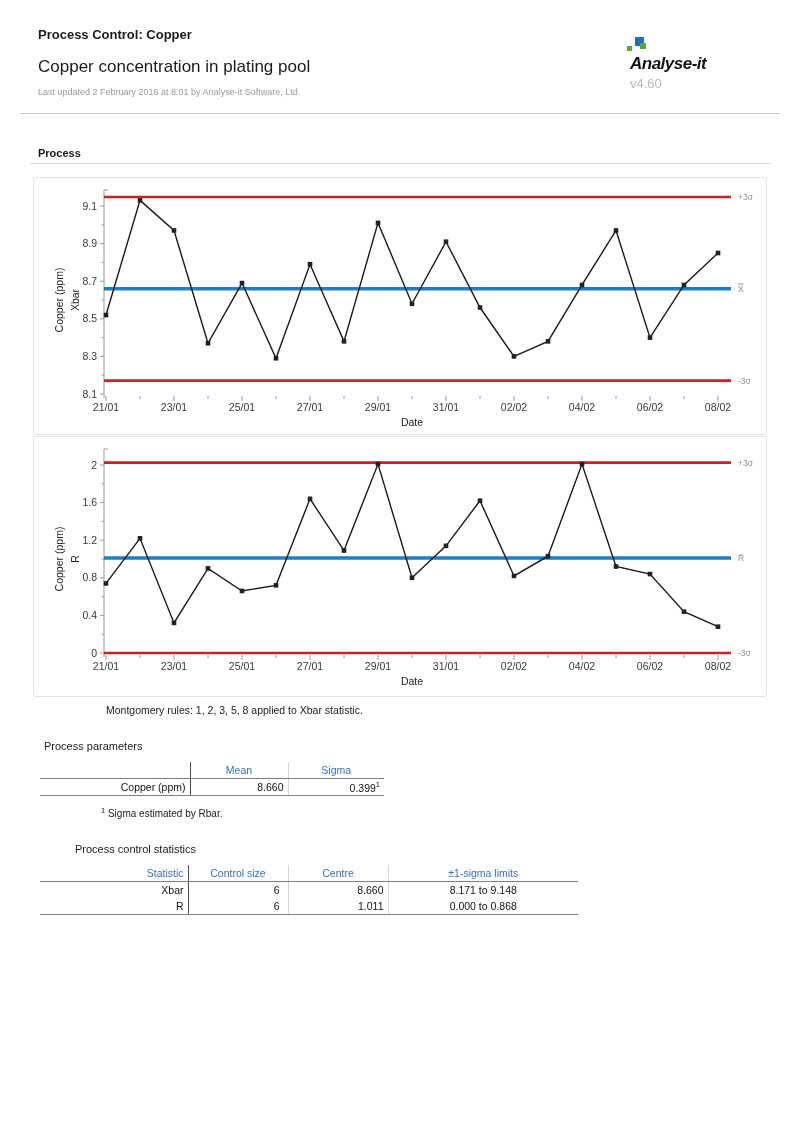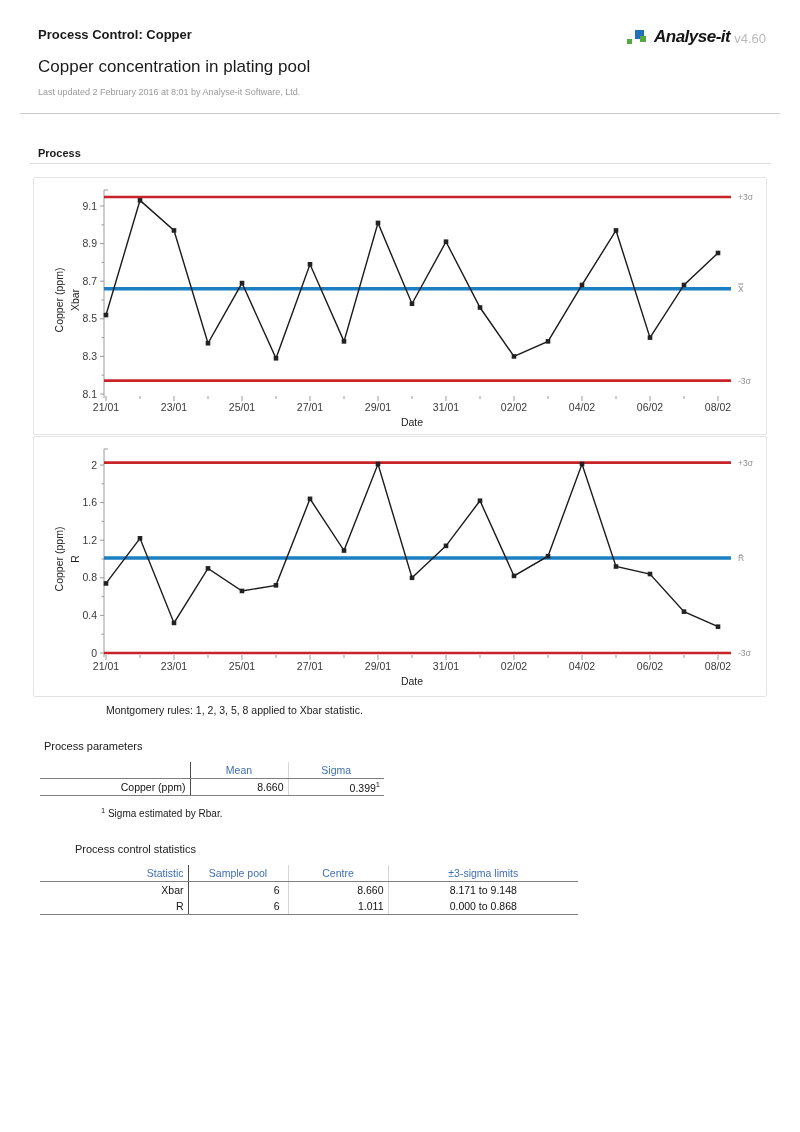--- a/index.html
+++ b/index.html
@@ -2,21 +2,21 @@
 <html><head>
 <meta charset="utf-8">
 <style>
   html,body{margin:0;padding:0;}
   body{
     width:800px;height:1132px;position:relative;background:#ffffff;
     font-family:"Liberation Sans",sans-serif;color:#1a1a1a;overflow:hidden;
   }
   .abs{position:absolute;}
   .report-title{left:38px;top:27px;font-size:13px;font-weight:bold;}
-  .logo{left:626px;top:27px;display:flex;align-items:center;}
+  .logo{left:626px;top:34px;display:flex;flex-direction:column;}
   .logo-brand{font-size:17px;font-weight:bold;font-style:italic;color:#141414;letter-spacing:-0.5px;margin-left:4px;}
   .logo-version{font-size:13px;color:#b9b9b9;margin-left:4px;margin-top:2px;}
   .subtitle{left:38px;top:57px;font-size:17px;}
   .updated{left:38px;top:87px;font-size:9px;color:#9a9a9a;}
   .rule1{left:20px;top:113px;width:760px;border-top:1px solid #c8c8c8;height:0;}
   .control-label{left:38px;top:147px;font-size:11px;font-weight:bold;}
   .rule2{left:30px;top:163px;width:741px;border-top:1px solid #dcdcdc;height:0;}
   .panel{background:#fff;border:1px solid #e3e3e3;border-radius:2px;}
   .panel1{left:33px;top:177px;width:732px;height:256px;}
   .panel2{left:33px;top:436px;width:732px;height:259px;}
@@ -259,23 +259,23 @@
 <table class="abs tbl stats-table">
   <colgroup>
       <col style="width:148px">
       <col style="width:100px">
       <col style="width:100px">
       <col style="width:190px">
     </colgroup>
   <thead>
     <tr>
       <th class="lblc">Statistic</th>
-      <th class="valc">Sample pool</th>
+      <th class="valc">Control size</th>
       <th class="valc">Centre</th>
-      <th class="lastc">±3-sigma limits</th>
+      <th class="lastc">±1-sigma limits</th>
     </tr>
   </thead>
   <tbody>
     <tr>
       <td class="lblc">Xbar</td>
       <td class="valc num" style="padding-right:8px">6</td>
       <td class="valc num">8.660</td>
       <td class="lastc ctr">8.171  to 9.148</td>
     </tr>
     <tr class="lastrow">

